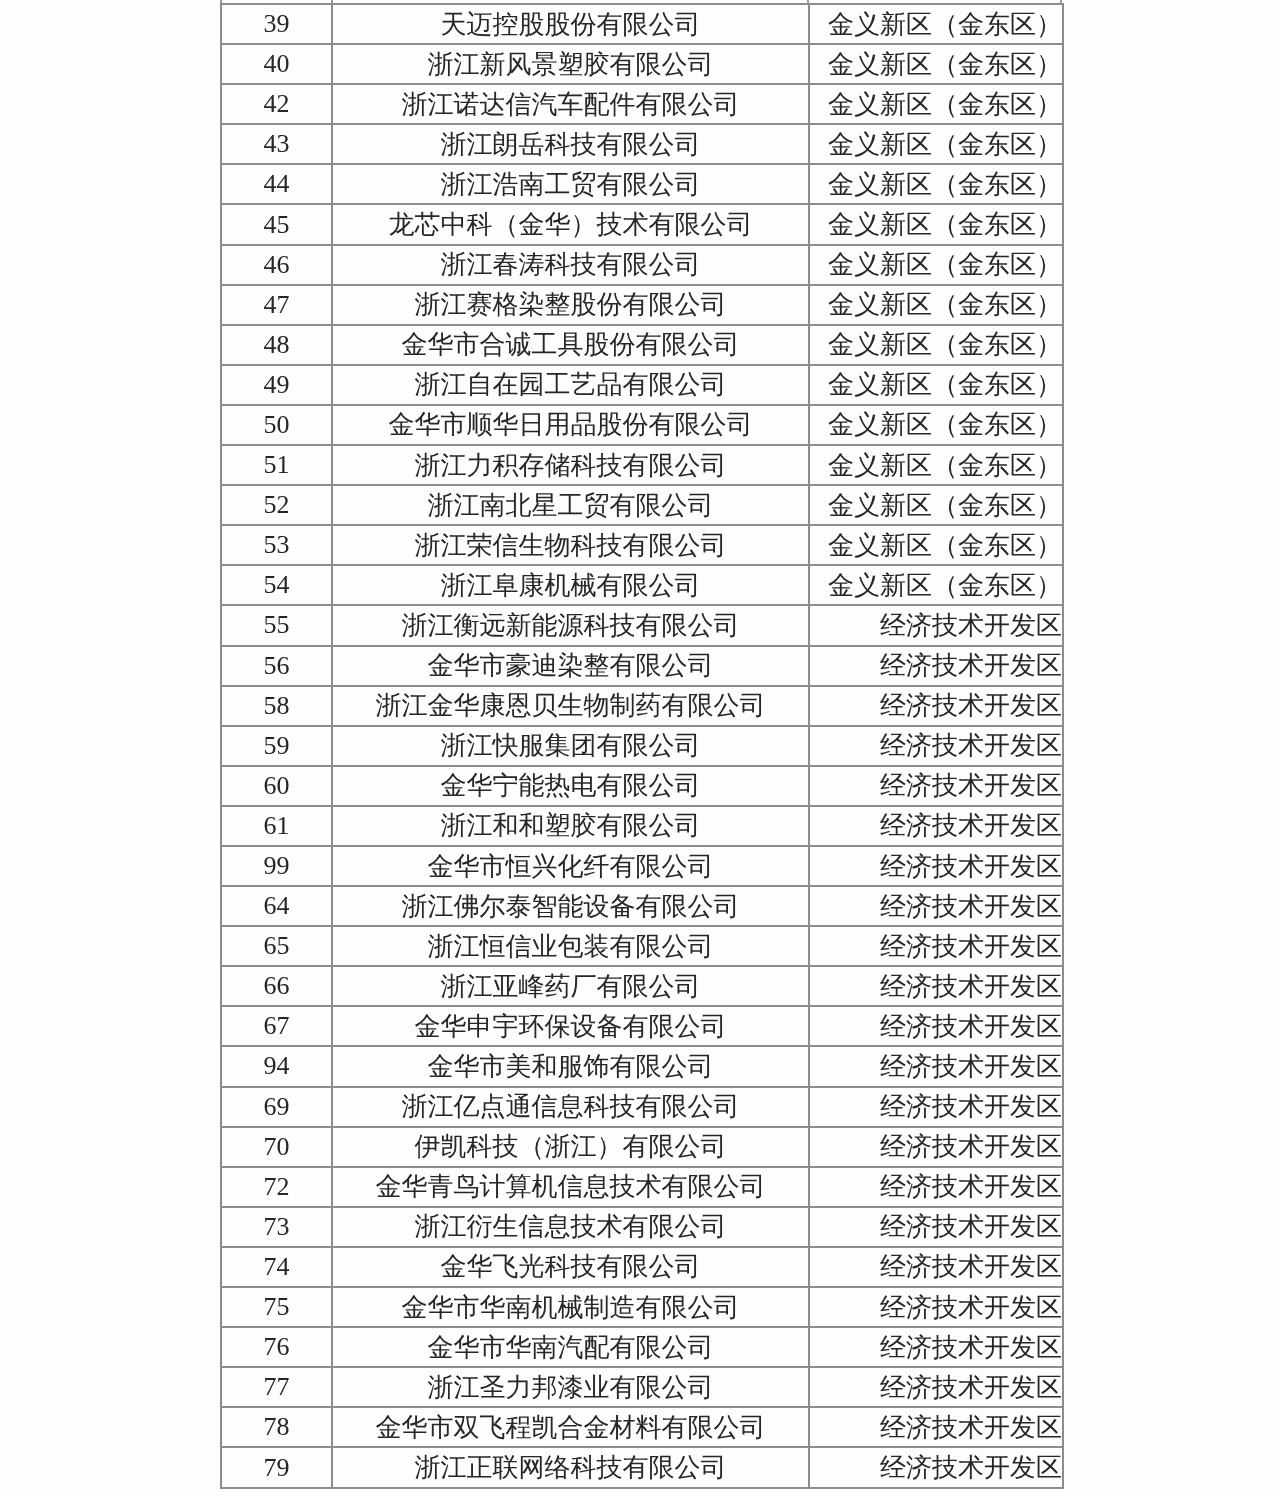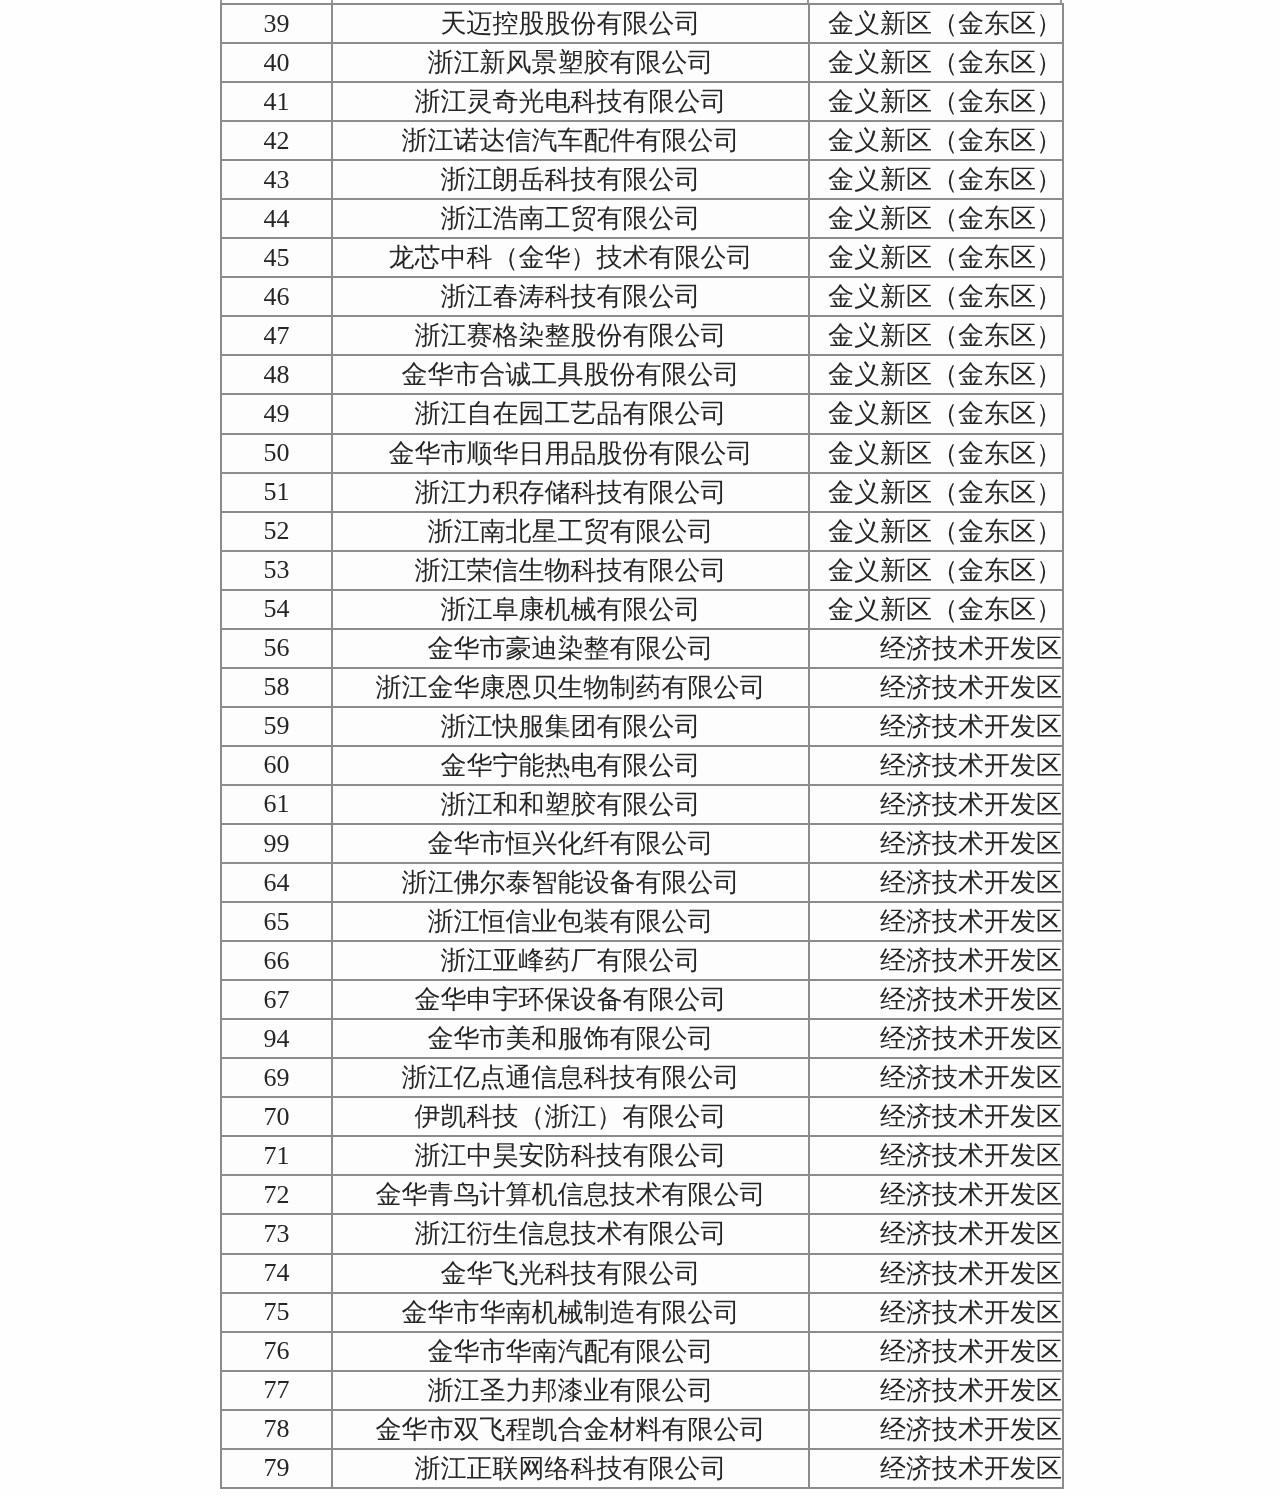--- a/index.html
+++ b/index.html
@@ -84,25 +84,20 @@
           <td class="col-no">39</td>
           <td class="col-company">天迈控股股份有限公司</td>
           <td class="col-district">金义新区（金东区）</td>
         </tr>
         <tr>
           <td class="col-no">40</td>
           <td class="col-company">浙江新风景塑胶有限公司</td>
           <td class="col-district">金义新区（金东区）</td>
         </tr>
         <tr>
-          <td class="col-no">41</td>
-          <td class="col-company">浙江灵奇光电科技有限公司</td>
-          <td class="col-district">金义新区（金东区）</td>
-        </tr>
-        <tr>
           <td class="col-no">42</td>
           <td class="col-company">浙江诺达信汽车配件有限公司</td>
           <td class="col-district">金义新区（金东区）</td>
         </tr>
         <tr>
           <td class="col-no">43</td>
           <td class="col-company">浙江朗岳科技有限公司</td>
           <td class="col-district">金义新区（金东区）</td>
         </tr>
         <tr>
@@ -154,20 +149,25 @@
           <td class="col-no">53</td>
           <td class="col-company">浙江荣信生物科技有限公司</td>
           <td class="col-district">金义新区（金东区）</td>
         </tr>
         <tr>
           <td class="col-no">54</td>
           <td class="col-company">浙江阜康机械有限公司</td>
           <td class="col-district">金义新区（金东区）</td>
         </tr>
         <tr>
+          <td class="col-no">55</td>
+          <td class="col-company">浙江衡远新能源科技有限公司</td>
+          <td class="col-district">经济技术开发区</td>
+        </tr>
+        <tr>
           <td class="col-no">56</td>
           <td class="col-company">金华市豪迪染整有限公司</td>
           <td class="col-district">经济技术开发区</td>
         </tr>
         <tr>
           <td class="col-no">58</td>
           <td class="col-company">浙江金华康恩贝生物制药有限公司</td>
           <td class="col-district">经济技术开发区</td>
         </tr>
         <tr>
@@ -216,25 +216,20 @@
           <td class="col-district">经济技术开发区</td>
         </tr>
         <tr>
           <td class="col-no">69</td>
           <td class="col-company">浙江亿点通信息科技有限公司</td>
           <td class="col-district">经济技术开发区</td>
         </tr>
         <tr>
           <td class="col-no">70</td>
           <td class="col-company">伊凯科技（浙江）有限公司</td>
-          <td class="col-district">经济技术开发区</td>
-        </tr>
-        <tr>
-          <td class="col-no">71</td>
-          <td class="col-company">浙江中昊安防科技有限公司</td>
           <td class="col-district">经济技术开发区</td>
         </tr>
         <tr>
           <td class="col-no">72</td>
           <td class="col-company">金华青鸟计算机信息技术有限公司</td>
           <td class="col-district">经济技术开发区</td>
         </tr>
         <tr>
           <td class="col-no">73</td>
           <td class="col-company">浙江衍生信息技术有限公司</td>

